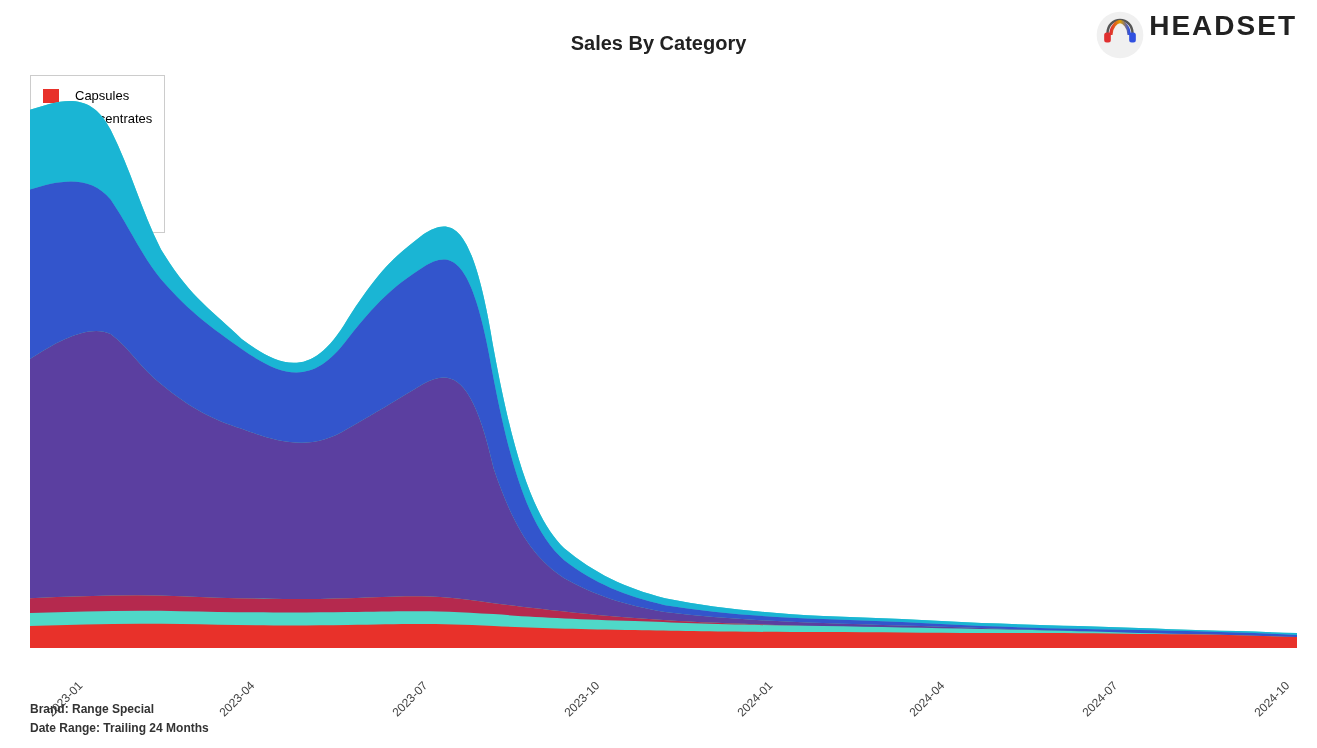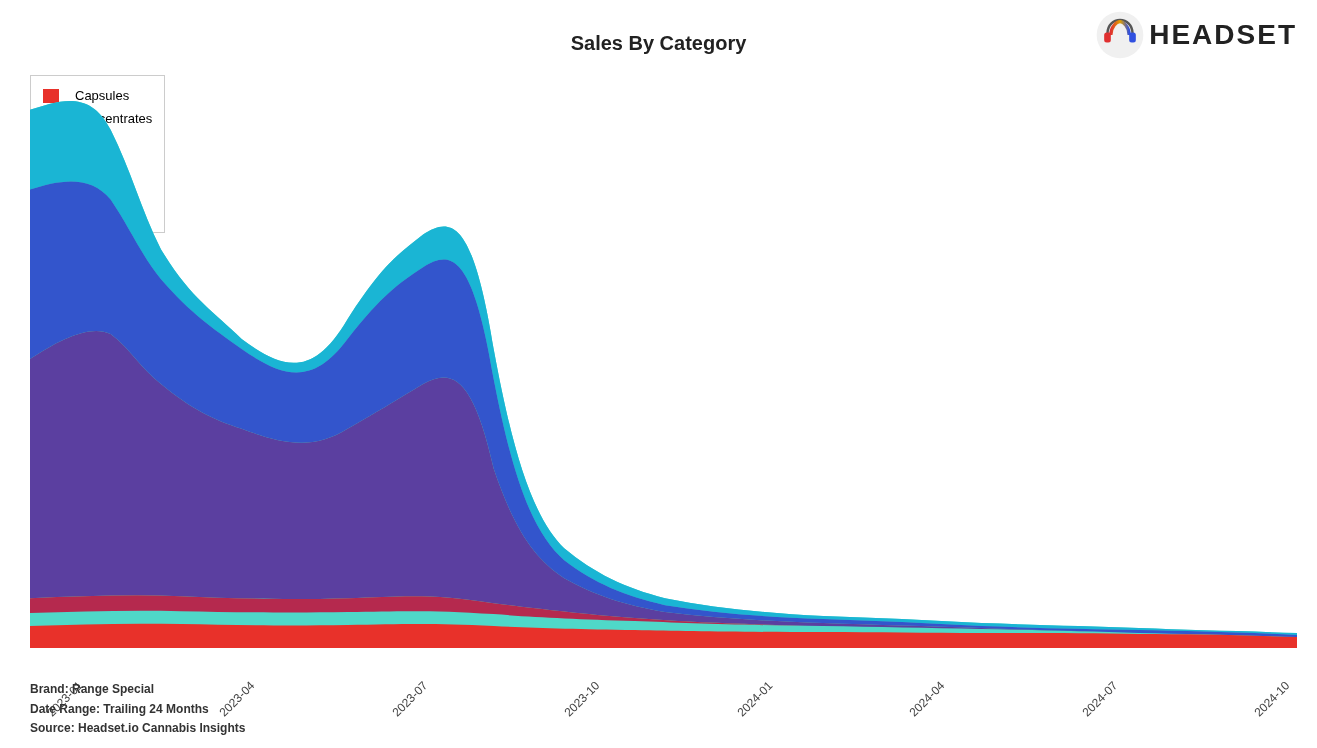--- a/index.html
+++ b/index.html
@@ -23,21 +23,21 @@
       font-size: 20px;
       font-weight: bold;
       color: #222;
       margin-bottom: 10px;
     }
     .logo {
       position: absolute;
       top: 10px;
       right: 20px;
       display: flex;
-      align-items: center;
+      align-items: flex-start;
       gap: 4px;
     }
     .logo-icon {
       width: 50px;
       height: 50px;
     }
     .logo-text {
       font-size: 28px;
       font-weight: bold;
       color: #222;
@@ -330,18 +330,14 @@
 
   <div class="footer-info">
     <div>
       <span style="font-weight:bold;">Brand:</span>
       <span>Range Special</span>
     </div>
     <div>
       <span style="font-weight:bold;">Date Range:</span>
       <span>Trailing 24 Months</span>
     </div>
-    <div>
-      <span style="font-weight:bold;">Source:</span>
-      <span>Headset.io Cannabis Insights</span>
-    </div>
   </div>
 </div>
 
 </body></html>

